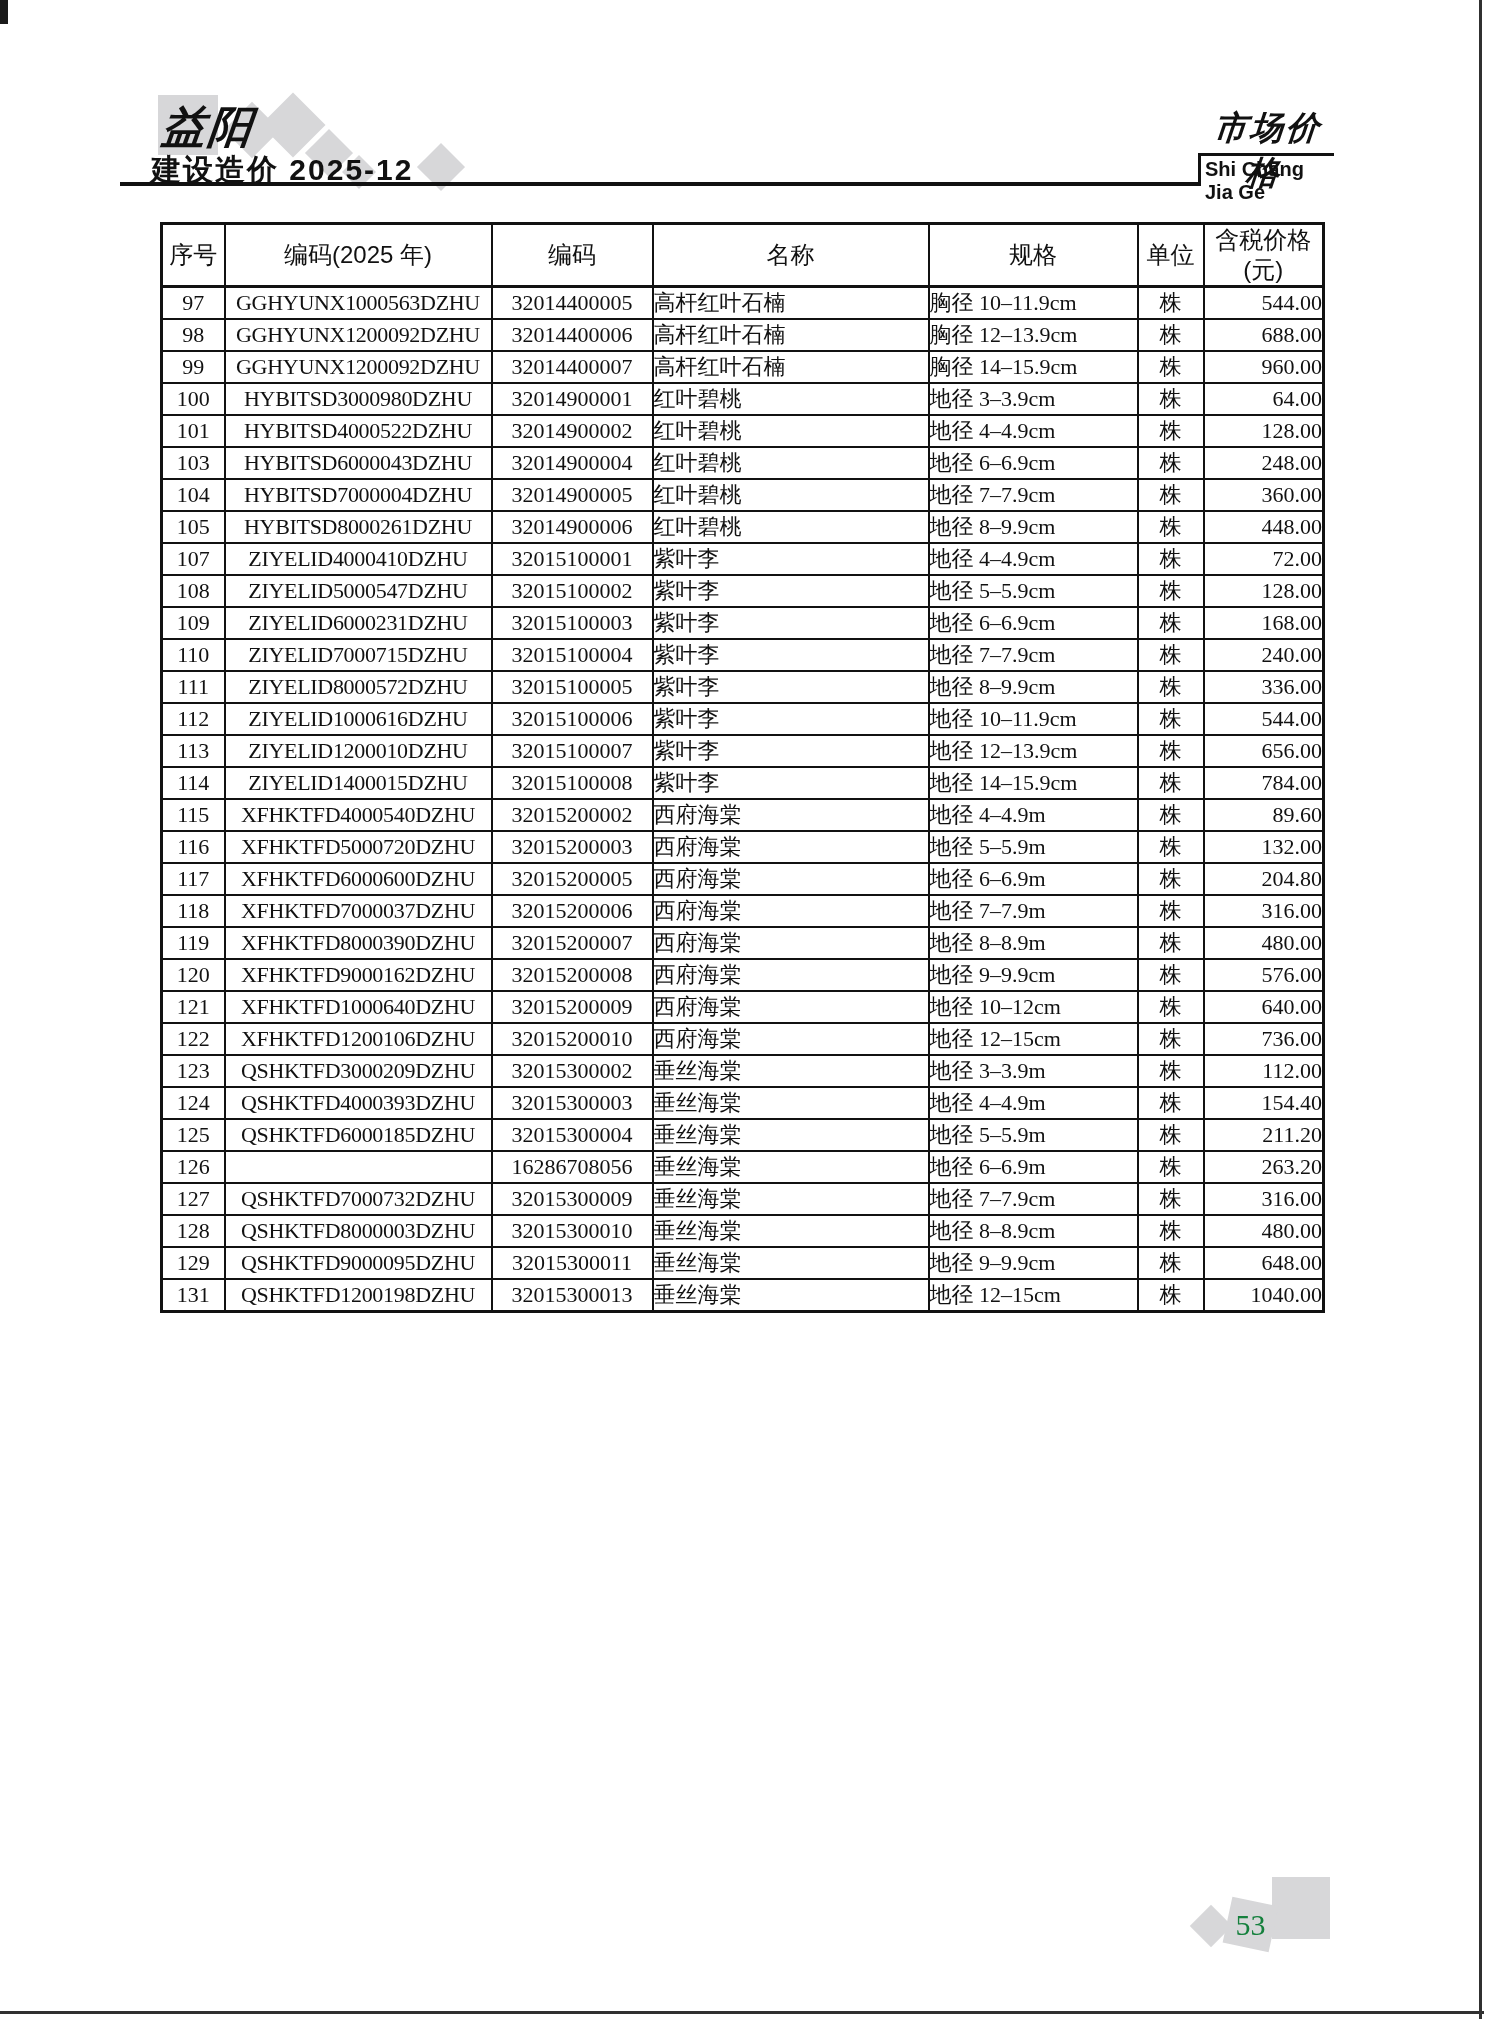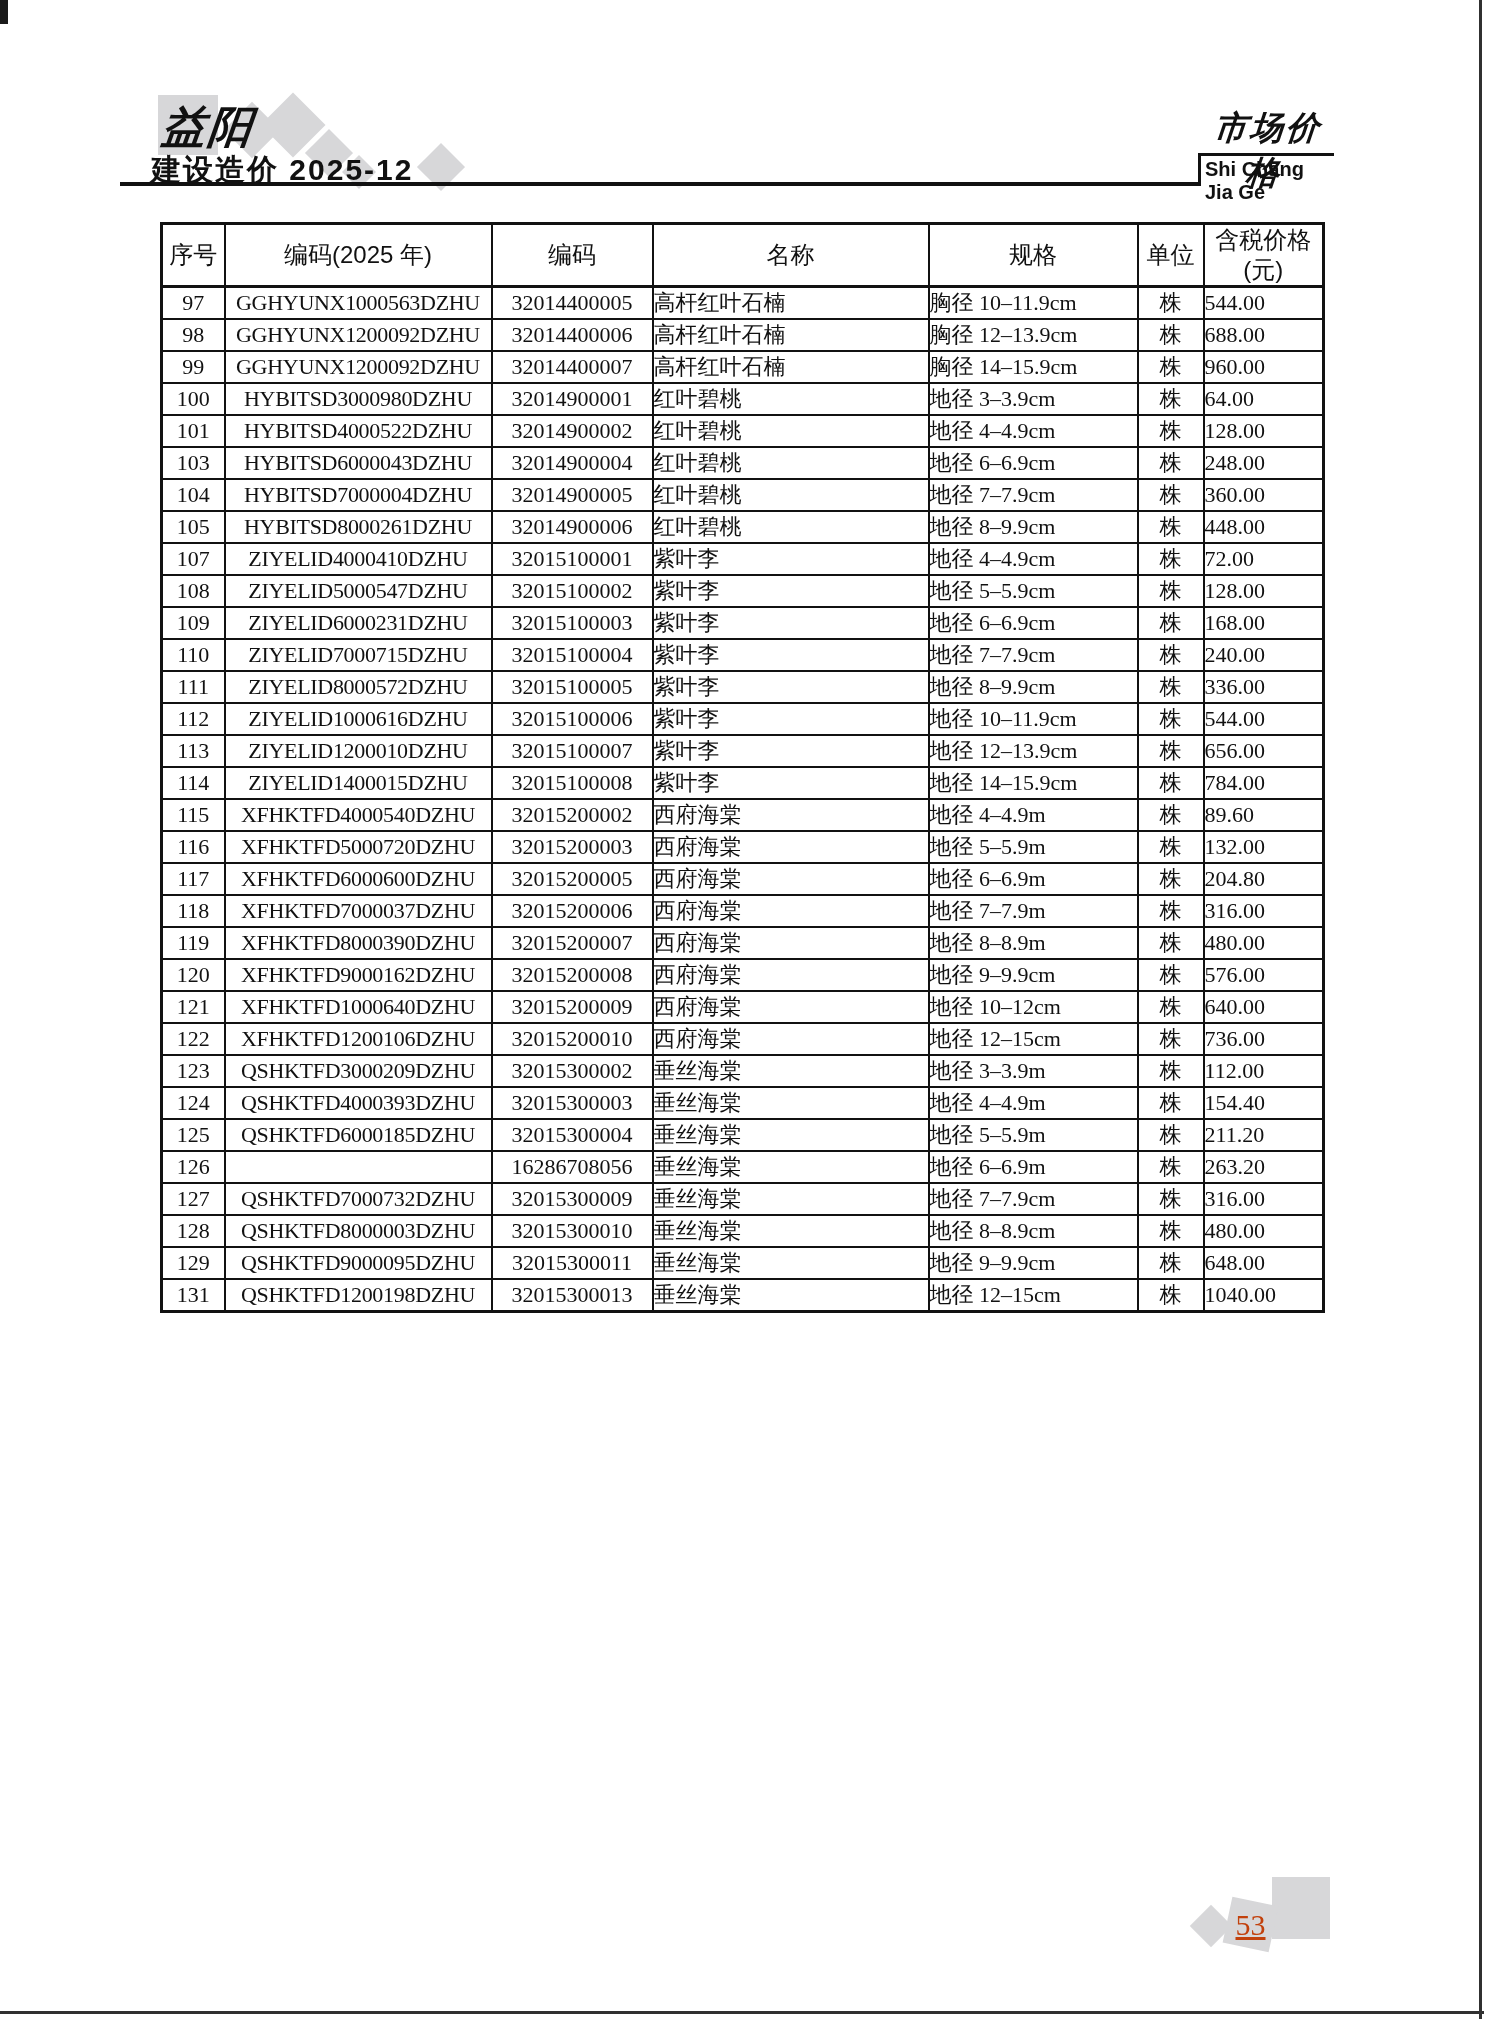--- a/index.html
+++ b/index.html
@@ -58,28 +58,28 @@
   table.price td{
     font-size:22px;border:2px solid #111;height:29.5px;vertical-align:middle;
     padding:0 0;white-space:nowrap;overflow:hidden;
   }
   td.c-idx{text-align:center;}
   td.c-code2025{text-align:center;font-size:21px;letter-spacing:-0.3px;}
   td.c-code{text-align:center;}
   td.c-name{text-align:left;padding-left:8px;}
   td.c-spec{text-align:left;padding-left:10px;}
   td.c-unit{text-align:center;}
-  td.c-price{text-align:left;}
+  td.c-price{text-align:right;}
 
   
   .f-square-big{position:absolute;left:1272px;top:1877px;width:58px;height:62px;background:#d7d7d9;z-index:1;}
   .f-tile{position:absolute;left:1227px;top:1901px;width:47px;height:47px;background:#d7d7d9;transform:rotate(12deg);z-index:2;}
   .f-page-num{
     position:absolute;left:1227px;top:1908px;width:47px;text-align:center;
-    font-size:30px;color:#c2410c;z-index:3;font-family:"Liberation Serif", serif;text-decoration:underline;
+    font-size:30px;color:#15803d;z-index:3;font-family:"Liberation Serif", serif;
   }
   .f-diamond-small{position:absolute;left:1196px;top:1911px;width:30px;height:30px;background:#d7d7d9;transform:rotate(45deg);z-index:1;}
 </style>
 </head>
 <body>
 
 <div class="corner-mark"></div>
 <div class="edge-right"></div>
 <div class="edge-bottom"></div>
 

